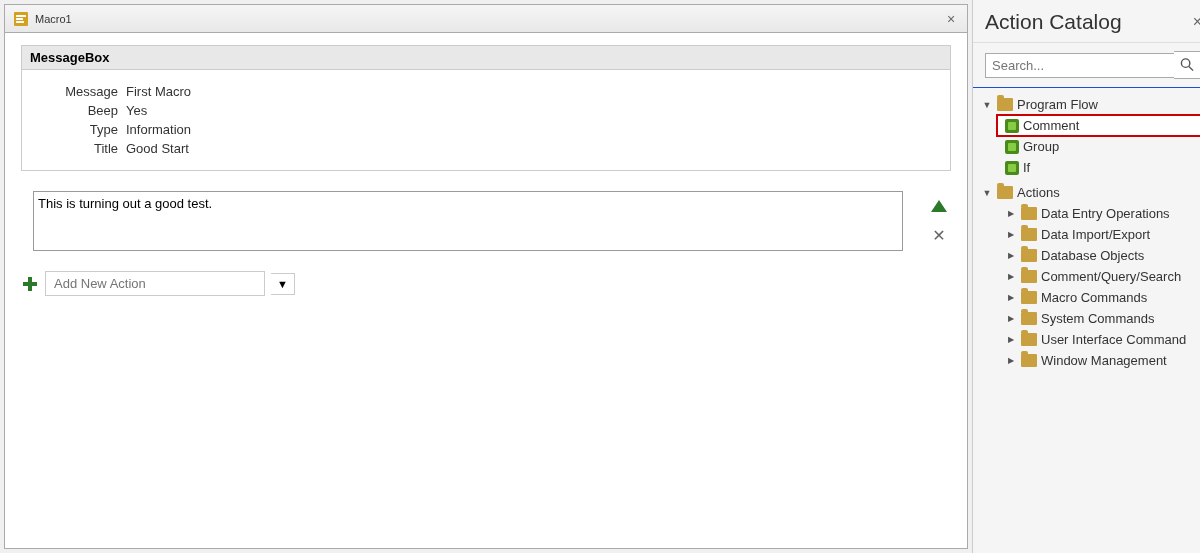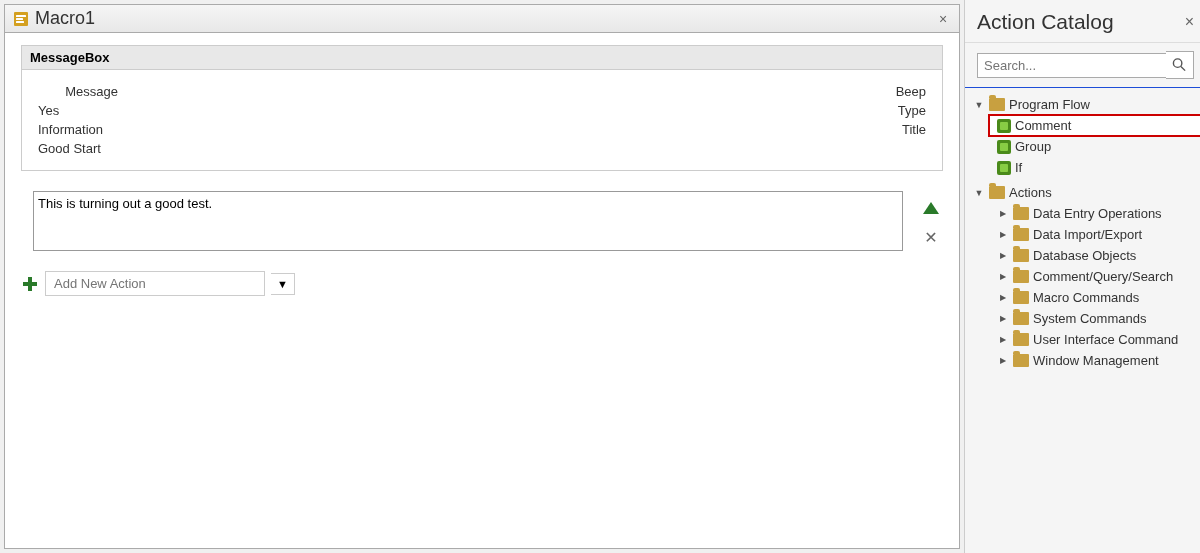--- a/index.html
+++ b/index.html
@@ -39,21 +39,21 @@
       align-items: center;
       gap: 6px;
     }
 
     .title-icon {
       width: 16px;
       height: 16px;
     }
 
     .title-text {
-      font-size: 18px;
+      font-size: 11px;
       font-weight: normal;
       color: #333;
     }
 
     .close-btn {
       width: 16px;
       height: 16px;
       background: none;
       border: none;
       cursor: pointer;
@@ -366,33 +366,34 @@
     </div>
     <button class="close-btn">×</button>
   </div>
 
   <div class="content-area">
 
     <div class="action-block">
       <div class="action-header">MessageBox</div>
       <div class="action-fields">
         <span class="field-label">Message</span>
+        <span class="field-value">First Macro</span>
 
         <span class="field-label">Beep</span>
         <span class="field-value">Yes</span>
 
         <span class="field-label">Type</span>
         <span class="field-value">Information</span>
 
         <span class="field-label">Title</span>
         <span class="field-value">Good Start</span>
       </div>
     </div>
 
-    <div style="display:flex; align-items:center; gap:16px; margin-bottom: 8px; padding-left: 12px;">
+    <div style="display:flex; align-items:flex-start; gap:24px; margin-bottom: 8px; padding-left: 12px;">
       <textarea class="macro-textarea" style="">This is turning out a good test.</textarea>
       <div style="display:flex; flex-direction:column; gap:4px; margin-top:4px;">
         <button class="icon-btn">
           <svg width="18" height="18" viewBox="0 0 18 18">
             <polygon points="9,2 17,14 1,14" fill="#2a7a2a"></polygon>
           </svg>
         </button>
         <button class="icon-btn close">✕</button>
       </div>
     </div>

